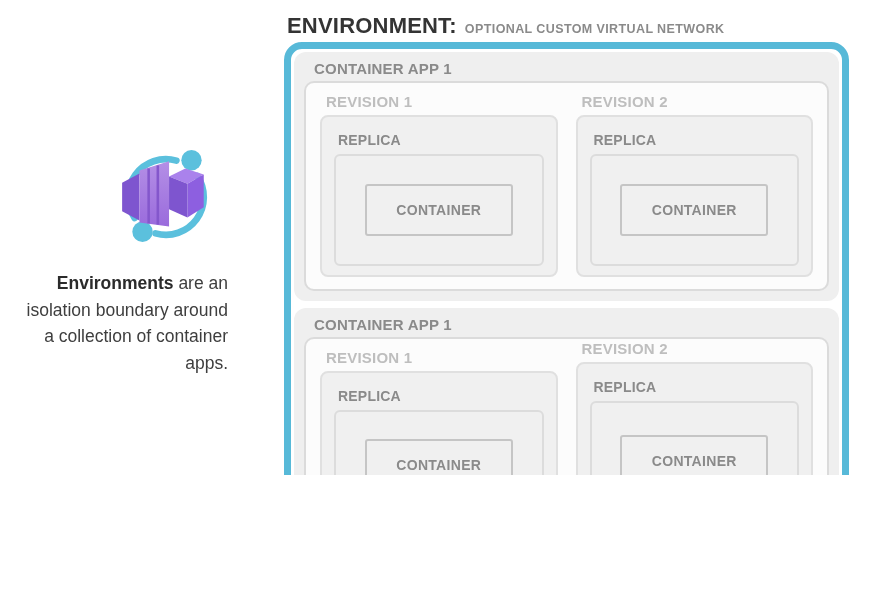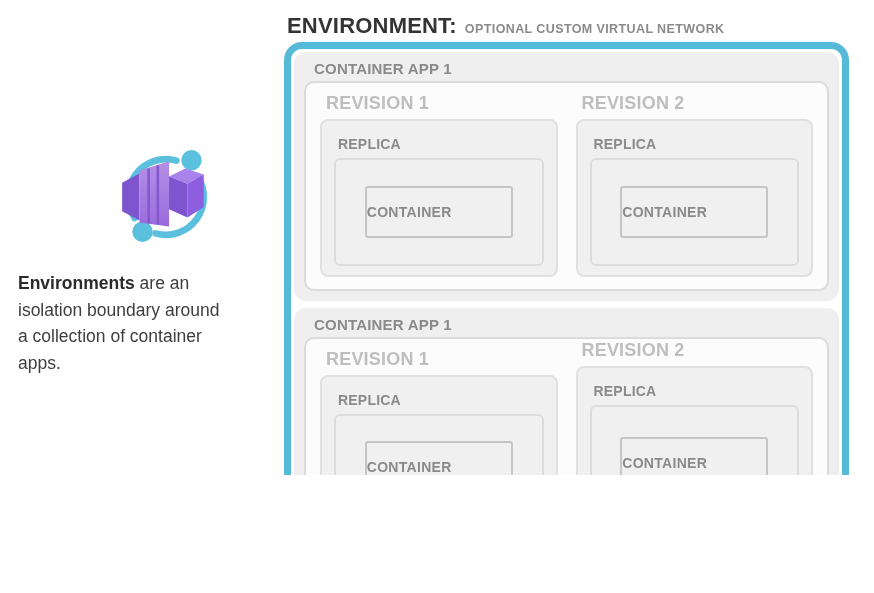--- a/index.html
+++ b/index.html
@@ -27,42 +27,42 @@
   }
   .app-label { font-size:15px; font-weight:bold; color:#8A8A8A; padding:4px 0 4px 10px; letter-spacing:0.2px; }
 
   
   .revisions-area {
     background:#FCFCFC; border:2px solid #DBDBDB; border-radius:10px;
     flex:1; display:flex; padding:8px 14px 12px 14px; gap:18px; min-height:0;
   }
   .rev-col { flex:1; display:flex; flex-direction:column; min-width:0; }
   .rev-col.raised { margin-top:-9px; }
-  .rev-label { font-size:18px; font-weight:bold; color:#BEBEBE; margin:2px 0 5px 6px; letter-spacing:0.2px; }
+  .rev-label { font-size:15px; font-weight:bold; color:#BEBEBE; margin:2px 0 5px 6px; letter-spacing:0.2px; }
 
   
   .rev-box {
     background:#F0F0F0; border:2px solid #E0E0E0; border-radius:8px;
     padding:12px 12px 9px 12px; flex:1; display:flex; flex-direction:column; min-height:0;
   }
   .replica-label { font-size:14px; font-weight:bold; color:#8A8A8A; margin:3px 0 6px 4px; letter-spacing:0.2px; }
   .replica-box {
     border:2px solid #DCDCDC; border-radius:6px; flex:1;
     display:flex; align-items:center; justify-content:center;
   }
   .container-box {
     width:148px; height:52px; border:2px solid #C5C5C5; border-radius:3px; box-sizing:border-box;
-    display:flex; align-items:center; justify-content:flex-start;
+    display:flex; align-items:center; justify-content:center;
   }
   .container-label { font-size:14px; font-weight:bold; color:#8A8A8A; letter-spacing:0.3px; }
 
   
   .side-icon { position:absolute; left:116px; top:142px; width:102px; height:110px; }
   .side-text {
-    position:absolute; left:18px; top:270px; width:210px; 
+    position:absolute; left:18px; top:270px; width:210px; text-align:right;
     font-size:17.5px; line-height:26.5px; color:#3E3E3E;
   }
   .side-text .bold { font-weight:bold; color:#2b2b2b; }
 </style>
 </head>
 <body>
 
 <div id="canvas">
 
   <div class="env-title">

